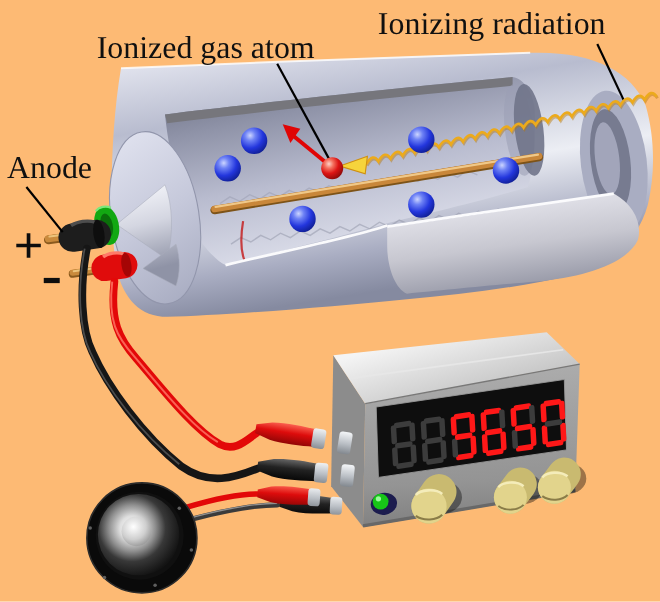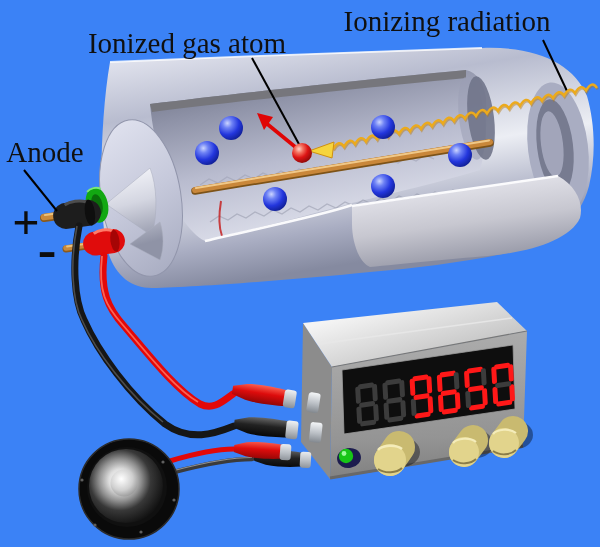--- a/index.html
+++ b/index.html
@@ -1,16 +1,16 @@
 <!DOCTYPE html>
 <html><head>
 <meta charset="utf-8">
 <style>
   html,body{margin:0;padding:0;background:#fff;}
-  #stage{position:relative;width:600px;height:547px;background:#3b82f6;overflow:hidden;}
+  #stage{position:relative;width:600px;height:547px;background:#fdba74;overflow:hidden;}
   svg{position:absolute;left:0;top:0;}
   .lbl{font-family:"Liberation Serif",serif;fill:#101010;}
   .lbl-big{font-size:29px;}
   .sign{font-family:"Liberation Serif",serif;font-weight:bold;fill:#0d0d0d;}
 </style>
 </head>
 <body>
 
 <div id="stage">
 <svg width="600" height="547" viewBox="0 0 600 547" xmlns="http://www.w3.org/2000/svg">

